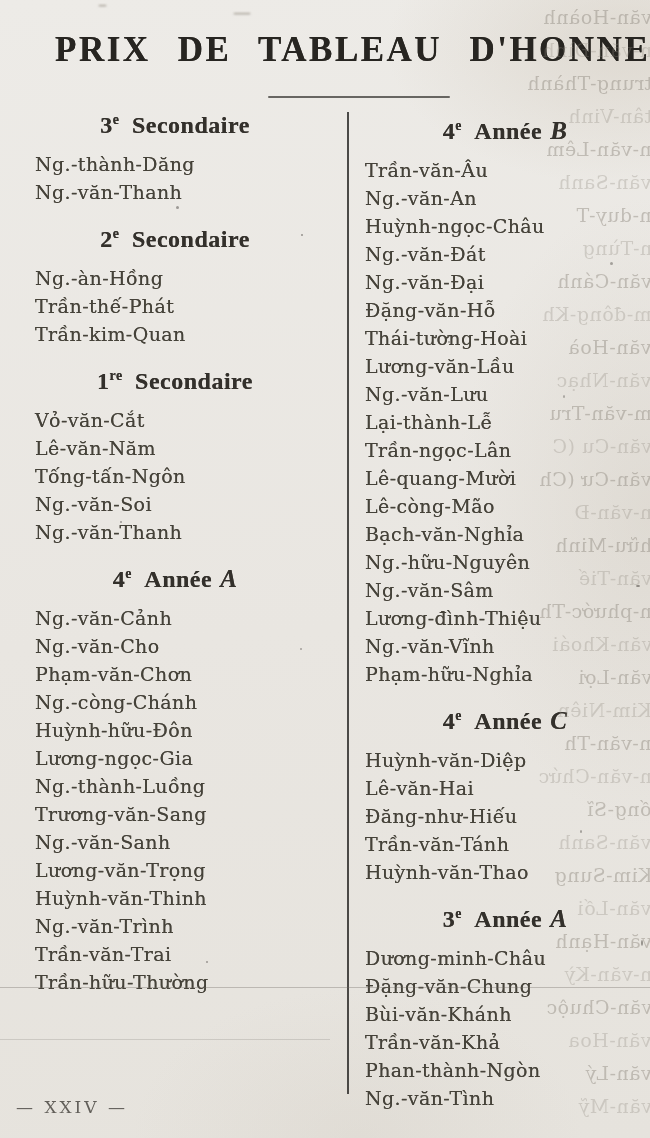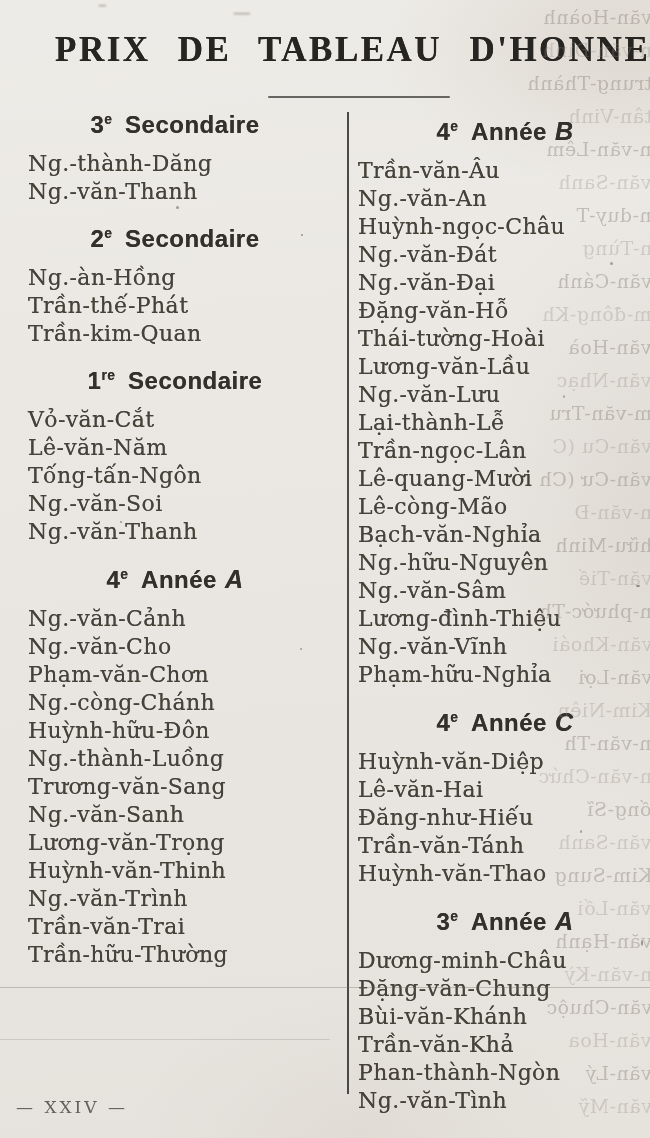--- a/index.html
+++ b/index.html
@@ -24,29 +24,29 @@
     background:#3b3936;opacity:.75;border-radius:1px;
   }
   .divider{
     position:absolute;left:347px;top:112px;width:2px;height:982px;
     background:#2f2e2b;opacity:.85;
   }
   .col{position:absolute;width:294px;}
   #col-0{left:28px;top:110px;}
   #col-1{left:358px;top:116px;}
   .sec{margin:18px 0 10px;text-align:center;
-    font-family:Liberation Sans, sans-serif;font-weight:bold;font-size:24px;
+    font-family:Liberation Serif, serif;font-weight:bold;font-size:24px;
     line-height:30px;color:#33302b;letter-spacing:.5px;
     text-shadow:0 0 .5px rgba(50,45,40,.8);}
   .sec:first-child{margin-top:0;}
   .sec sup{font-size:.58em;vertical-align:super;line-height:0;}
   .sec .sfx{font-style:italic;font-weight:bold;margin-left:8px;font-size:25px;}
   .name-line{
-    font-size:22px;line-height:28px;white-space:nowrap;color:#454239;
-    letter-spacing:.4px;text-shadow:0 0 .5px rgba(70,64,56,.75);
+    font-size:19px;line-height:28px;white-space:nowrap;color:#454239;
+    letter-spacing:.4px;text-shadow:0 0 .5px rgba(70,64,56,.75);margin-left:7px;
   }
   .page-number{
     position:absolute;left:16px;top:1097px;font-size:17px;color:#4b4843;
     letter-spacing:3px;opacity:.85;
   }
   .ghost-strip{position:absolute;top:0;right:-4px;width:120px;height:1138px;}
   .ghost{
     position:absolute;right:2px;white-space:nowrap;
     transform:scaleX(-1);font-size:19px;color:#8f897f;
     filter:blur(0.7px);letter-spacing:.5px;
@@ -80,20 +80,21 @@
       <div class="name-line">Lê-văn-Năm</div>
       <div class="name-line">Tống-tấn-Ngôn</div>
       <div class="name-line">Ng.-văn-Soi</div>
       <div class="name-line">Ng.-văn-Thanh</div>
       <div class="sec"><span>4</span><sup>e</sup><span> Année</span><span class="sfx">A</span></div>
       <div class="name-line">Ng.-văn-Cảnh</div>
       <div class="name-line">Ng.-văn-Cho</div>
       <div class="name-line">Phạm-văn-Chơn</div>
       <div class="name-line">Ng.-còng-Chánh</div>
       <div class="name-line">Huỳnh-hữu-Đôn</div>
+      <div class="name-line">Lương-ngọc-Gia</div>
       <div class="name-line">Ng.-thành-Luồng</div>
       <div class="name-line">Trương-văn-Sang</div>
       <div class="name-line">Ng.-văn-Sanh</div>
       <div class="name-line">Lương-văn-Trọng</div>
       <div class="name-line">Huỳnh-văn-Thinh</div>
       <div class="name-line">Ng.-văn-Trình</div>
       <div class="name-line">Trần-văn-Trai</div>
       <div class="name-line">Trần-hữu-Thường</div>
     </div>
   <div class="col" id="col-1">

